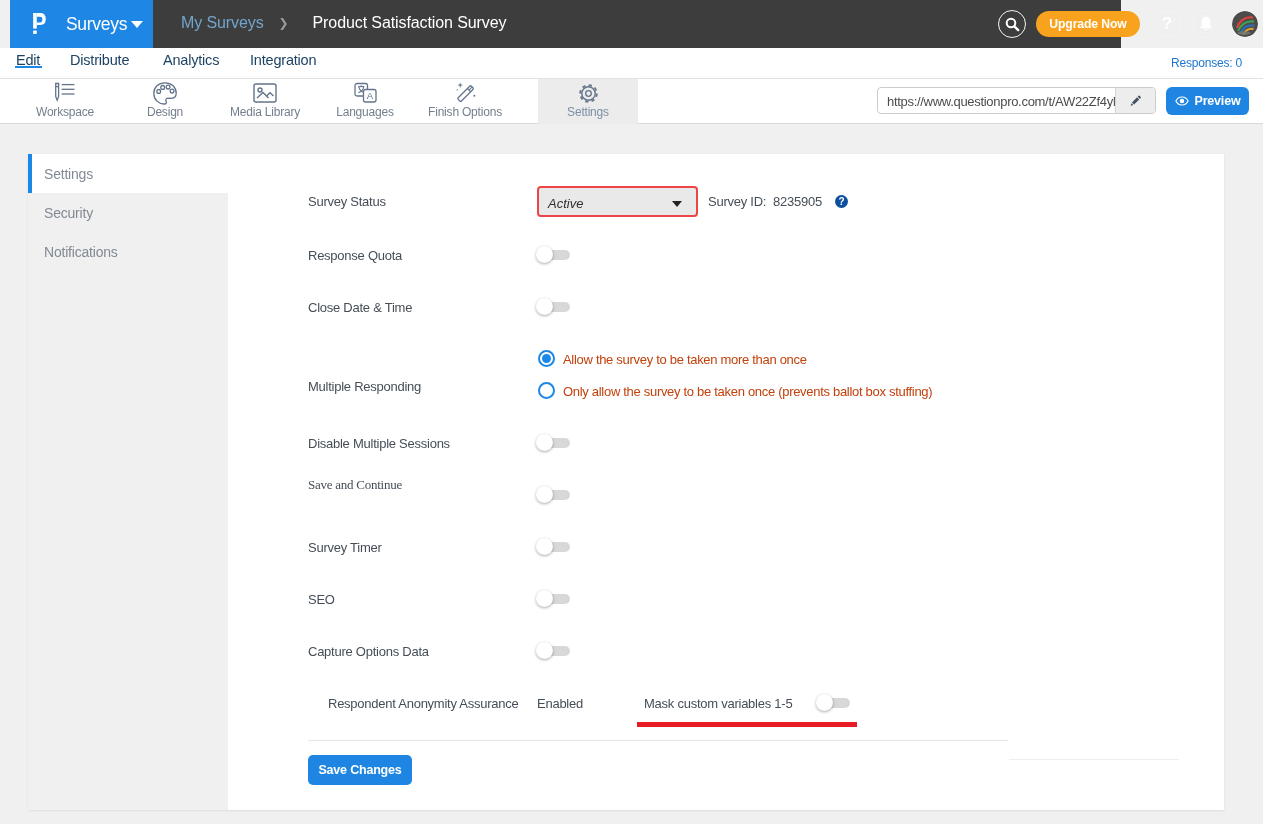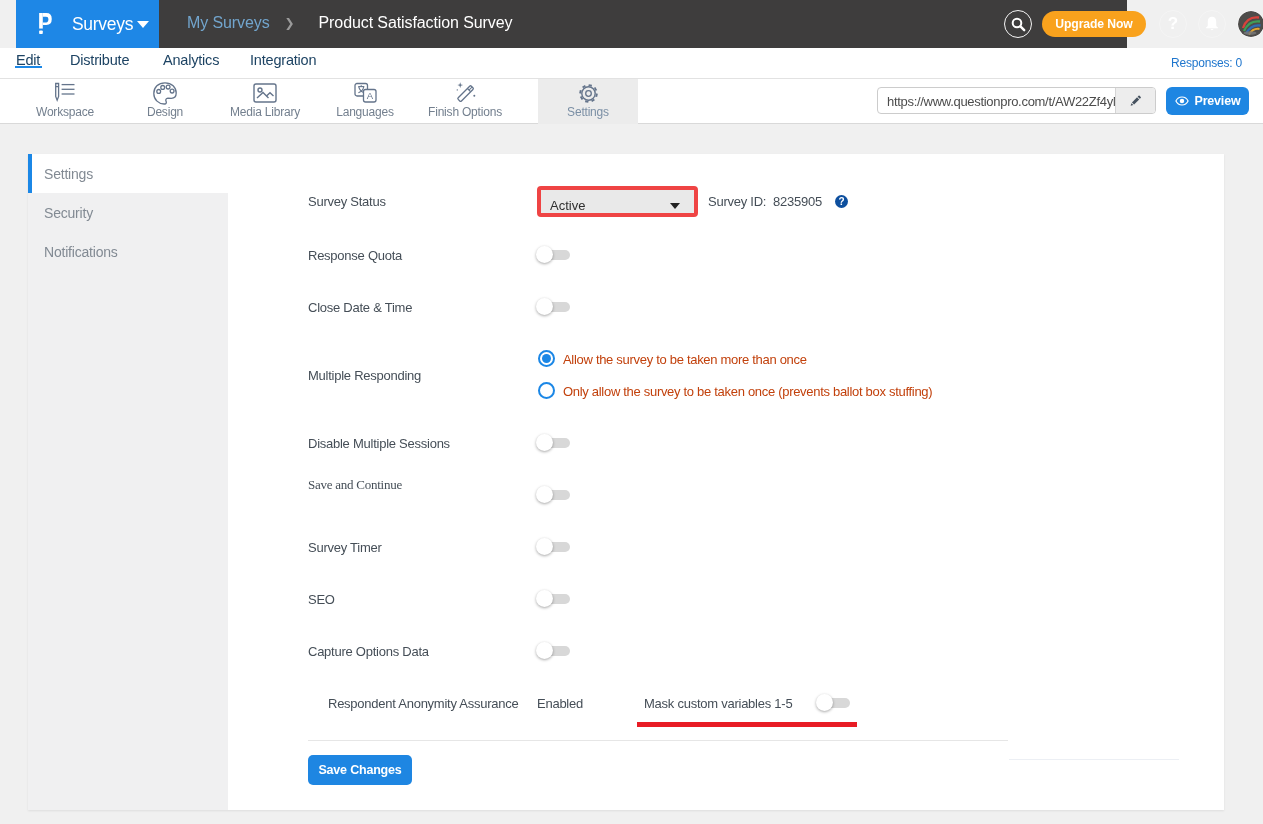--- a/index.html
+++ b/index.html
@@ -1,20 +1,20 @@
 <!DOCTYPE html>
 <html><head>
 <meta charset="utf-8">
 <style>
 * { margin:0; padding:0; box-sizing:border-box; }
 html,body { width:1263px; height:824px; overflow:hidden; }
 body { font-family:"Liberation Sans", sans-serif; background:#f0f0f0; position:relative; }
 
 
-#topbar { position:absolute; left:16px; top:0; width:1111px; height:48px; background:#3e3d3d; }
+#topbar { position:absolute; left:10px; top:0; width:1111px; height:48px; background:#3e3d3d; }
 #logoBox { position:absolute; left:0; top:0; width:143px; height:48px; background:#1e87e6; }
 #logoBox svg { position:absolute; left:23px; top:13px; }
 #surveysTxt { position:absolute; left:56px; top:14px; color:#fff; font-size:17.5px; letter-spacing:-0.3px; }
 #surveysCaret { position:absolute; left:121px; top:20.5px; width:0; height:0; border-left:6px solid transparent; border-right:6px solid transparent; border-top:7px solid #fff; }
 #crumb { position:absolute; left:171px; top:13.5px; font-size:16px; color:#fff; white-space:nowrap; letter-spacing:-0.1px; }
 #crumb .c1 { color:#72a5cd; }
 #crumb .sep { color:#9a9a9a; font-size:12px; padding:0 24px 0 15px; position:relative; top:-1px; }
 .hdrCircle { position:absolute; top:10px; width:28px; height:28px; border-radius:50%; border:1.4px solid #f5f5f5; display:flex; align-items:center; justify-content:center; }
 #upgradeBtn { position:absolute; left:1026px; top:11px; width:104px; height:26px; background:#f9a21d; border-radius:13px; color:#fff; font-size:12.2px; font-weight:bold; letter-spacing:-0.1px; text-align:center; line-height:26px; }
 
@@ -38,21 +38,21 @@
 #card { position:absolute; left:28px; top:154px; width:1196px; height:656px; background:#fff; box-shadow:0 1px 2px rgba(0,0,0,0.08); }
 #blueBar { position:absolute; left:0; top:0; width:4px; height:39px; background:#1b87e6; }
 #sideGray { position:absolute; left:0; top:39px; width:200px; height:617px; background:#f0f0f1; }
 .sideItem { position:absolute; left:16px; font-size:14px; color:#828a93; letter-spacing:-0.2px; }
 
 
 .flabel { position:absolute; left:280px; font-size:13px; color:#454e57; letter-spacing:-0.25px; }
 .toggle { position:absolute; left:508px; width:34px; height:17px; }
 .toggle .track { position:absolute; left:3px; top:3.5px; width:31px; height:10px; border-radius:5px; background:#d8d8d8; }
 .toggle .knob { position:absolute; left:0; top:0; width:17px; height:17px; border-radius:50%; background:#fff; box-shadow:0 1px 3px rgba(0,0,0,0.35); }
-#dropdown { position:absolute; left:509px; top:32px; width:161px; height:31px; background:#e9e9e9; border:4px solid #ef4444; border-radius:4px; }
+#dropdown { position:absolute; left:509px; top:32px; width:161px; height:31px; background:#e9e9e9; border:2px solid #ef4444; border-radius:4px;font-style:italic; }
 #dropdown .dtxt { position:absolute; left:9px; top:8px; font-size:13px; color:#2f2f2f; }
 #dropdown .dcaret { position:absolute; right:14px; top:13px; width:0; height:0; border-left:5px solid transparent; border-right:5px solid transparent; border-top:6px solid #222; }
 .radio { position:absolute; width:17px; height:17px; border-radius:50%; border:2px solid #1b87e6; background:#fff; }
 .radio.sel::after { content:""; position:absolute; left:2px; top:2px; width:9px; height:9px; border-radius:50%; background:#1b87e6; }
 .rtext { position:absolute; font-size:13px; color:#c2410c; letter-spacing:-0.3px; }
 #redbar { position:absolute; left:609px; top:568px; width:220px; height:5px; background:#e81c25; }
 #divider { position:absolute; left:280px; top:586px; width:700px; height:1px; background:#e6e6e6; }
 #divider2 { position:absolute; left:981px; top:605px; width:170px; height:1px; background:#eceff4; }
 #saveBtn { position:absolute; left:280px; top:601px; width:104px; height:30px; background:#1e86e2; border-radius:5px; color:#fff; font-size:12.5px; font-weight:bold; letter-spacing:-0.2px; text-align:center; line-height:30px; }
 </style>
@@ -234,21 +234,21 @@
       <div class="track"></div>
       <div class="knob"></div>
     </div>
 
   <div class="flabel" style="top:146px;">Close Date &amp; Time</div>
   <div class="toggle" style="top:144px;">
       <div class="track"></div>
       <div class="knob"></div>
     </div>
 
-  <div class="flabel" style="top:214px;">Multiple Responding</div>
+  <div class="flabel" style="top:225px;">Multiple Responding</div>
   <div class="radio sel" style="left:510px; top:196px;"></div>
   <div class="rtext" style="left:535px; top:198px;">Allow the survey to be taken more than once</div>
   <div class="radio" style="left:510px; top:228px;"></div>
   <div class="rtext" style="left:535px; top:230px;">Only allow the survey to be taken once (prevents ballot box stuffing)</div>
 
   <div class="flabel" style="top:282px;">Disable Multiple Sessions</div>
   <div class="toggle" style="top:280px;">
       <div class="track"></div>
       <div class="knob"></div>
     </div>

